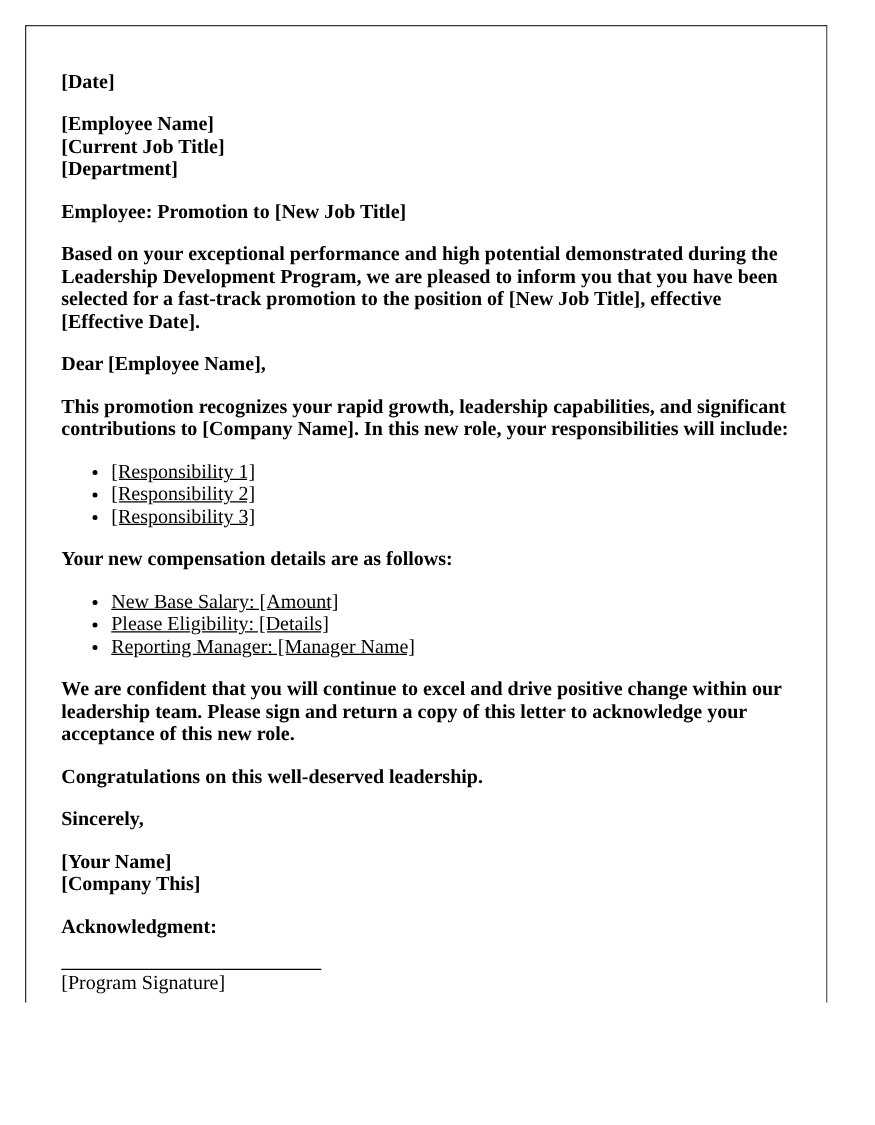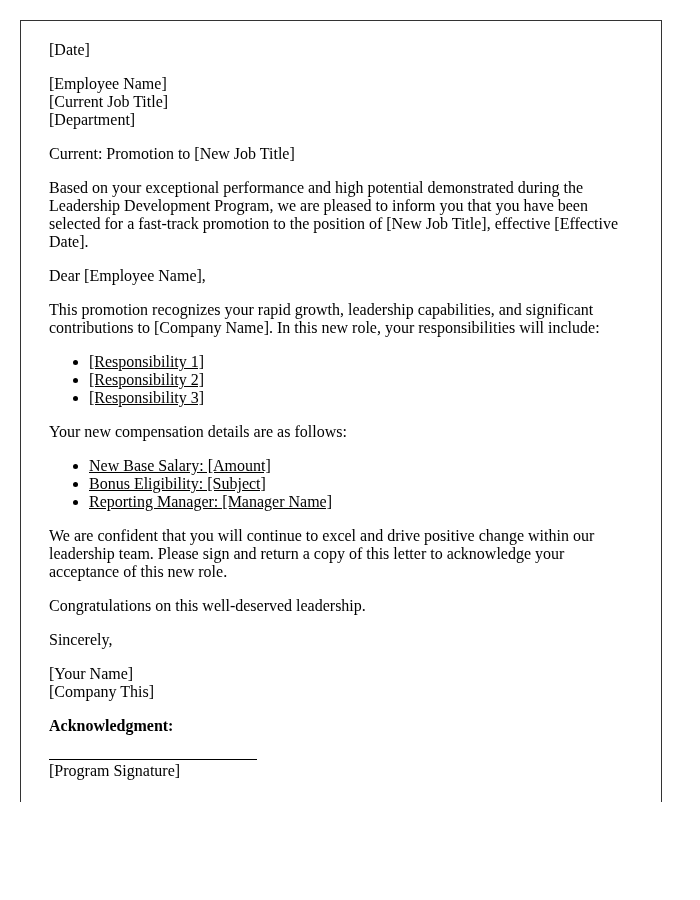--- a/index.html
+++ b/index.html
@@ -26,21 +26,22 @@
     .page {
       box-sizing: border-box;
       width: 642px;
       min-height: 900px;
       border: 1px solid #333333;
       padding: 20px 28px 28px 28px;
       font-size: 16px;
       line-height: 18px;
     }
     .page p {
-      margin: 0 0 16px 0;
+      margin: 16px 0 16px 0;
+      font-weight: bold;
     }
     .page ul {
       margin: 0 0 16px 0;
       padding-left: 40px;
     }
     .page li {
       margin: 0;
       line-height: 18px;
       text-decoration: underline;
     }
@@ -72,39 +73,39 @@
   <div class="page">
 
     <p>[Date]</p>
 
     <p>
       <span class="line">[Employee Name]</span>
       <span class="line">[Current Job Title]</span>
       <span class="line">[Department]</span>
     </p>
 
-    <p>Current: Promotion to [New Job Title]</p>
+    <p>Employee: Promotion to [New Job Title]</p>
 
     <p>Based on your exceptional performance and high potential demonstrated during the Leadership Development Program, we are pleased to inform you that you have been selected for a fast-track promotion to the position of [New Job Title], effective [Effective Date].</p>
 
     <p>Dear [Employee Name],</p>
 
     <p>This promotion recognizes your rapid growth, leadership capabilities, and significant contributions to [Company Name]. In this new role, your responsibilities will include:</p>
 
     <ul>
       <li>[Responsibility 1]</li>
       <li>[Responsibility 2]</li>
       <li>[Responsibility 3]</li>
     </ul>
 
     <p>Your new compensation details are as follows:</p>
 
     <ul>
       <li>New Base Salary: [Amount]</li>
-      <li>Bonus Eligibility: [Subject]</li>
+      <li>Please Eligibility: [Details]</li>
       <li>Reporting Manager: [Manager Name]</li>
     </ul>
 
     <p>We are confident that you will continue to excel and drive positive change within our leadership team. Please sign and return a copy of this letter to acknowledge your acceptance of this new role.</p>
 
     <p>Congratulations on this well-deserved leadership.</p>
 
     <p>Sincerely,</p>
 
     <p>

